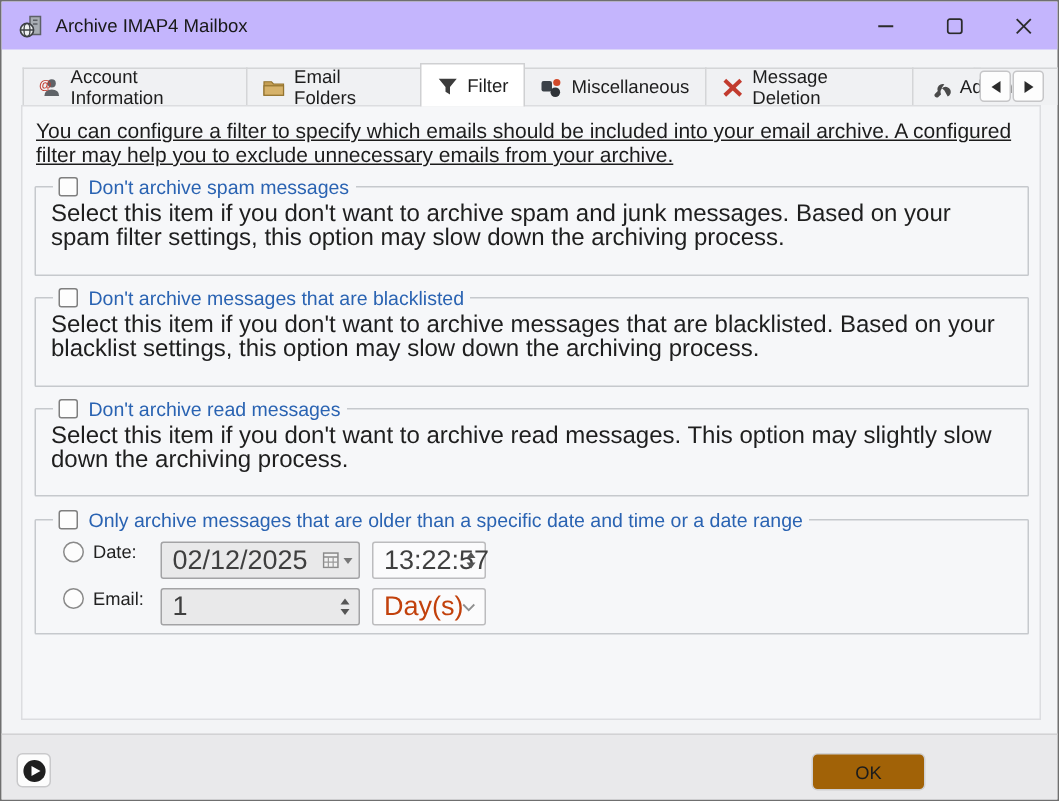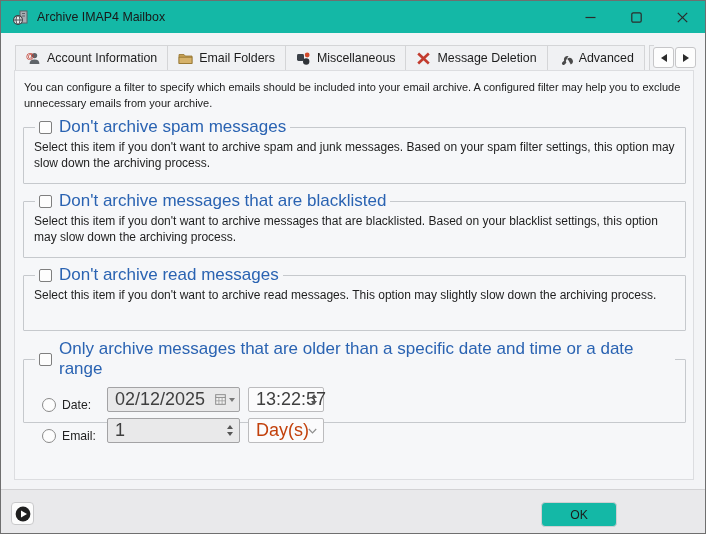--- a/index.html
+++ b/index.html
@@ -6,21 +6,21 @@
   body { font-family: "Liberation Sans", sans-serif; background: #ffffff; }
 
   .window {
     position: relative; width: 706px; height: 534px;
     background: #f3f4f6; border: 1px solid #6f6f6f; overflow: hidden;
   }
 
   
   .titlebar {
     position: absolute; left: 0; top: 0; width: 704px; height: 32px;
-    background: #14b8a6; display: flex; align-items: center;
+    background: #c4b5fd; display: flex; align-items: center;
   }
   .app-icon { margin-left: 11px; width: 17px; height: 17px; flex: 0 0 auto; }
   .title-text { margin-left: 8px; font-size: 12.4px; color: #191919; }
   .caption-buttons { position: absolute; right: 0; top: 0; height: 32px; display: flex; }
   .cap-btn { width: 46px; height: 32px; display: flex; align-items: center; justify-content: center; background: transparent; border: none; cursor: pointer; }
 
   
   .tabstrip { position: absolute; left: 14px; top: 44px; height: 25px; display: flex; z-index: 2; }
   .tab {
     display: flex; align-items: center; gap: 6px; padding: 0 10px;
@@ -44,43 +44,43 @@
   .tri-left { width: 0; height: 0; border-style: solid; border-width: 4.5px 6px 4.5px 0; border-color: transparent #2b2b2b transparent transparent; }
   .tri-right { width: 0; height: 0; border-style: solid; border-width: 4.5px 0 4.5px 6px; border-color: transparent transparent transparent #2b2b2b; }
 
   
   .panel {
     position: absolute; left: 13px; top: 69px; width: 680px; height: 410px;
     background: #f6f7f9; border: 1px solid #dcdde0;
   }
   .intro {
     position: absolute; left: 9px; top: 8px; width: 658px;
-    font-size: 11px; line-height: 16px; color: #1c1c1c;
+    font-size: 14px; line-height: 16px; color: #1c1c1c; text-decoration: underline;
   }
 
   
   fieldset.grp {
     position: absolute; left: 8px; width: 663px;
     border: 1px solid #c6c9cd; border-radius: 1px; padding: 0 10px;
   }
   fieldset.grp legend { display: flex; align-items: center; gap: 7px; padding: 0 4px; margin-left: 1px; }
   .cb {
     width: 13px; height: 13px; background: #fdfdfd; border: 1px solid #7f7f7f; border-radius: 2px;
     flex: 0 0 auto; cursor: pointer;
   }
-  .cb-label { font-size: 17px; color: #2a63b2; cursor: pointer; }
-  .grp-desc { margin-top: 3px; font-size: 12px; line-height: 15.5px; color: #1e1e1e; }
+  .cb-label { font-size: 13px; color: #2a63b2; cursor: pointer; }
+  .grp-desc { margin-top: 3px; font-size: 16px; line-height: 15.5px; color: #1e1e1e; }
 
   #grp-spam   { top: 46px;  height: 67px; }
   #grp-black  { top: 120px; height: 67px; }
   #grp-read   { top: 194px; height: 66px; }
   #grp-date   { top: 268px; height: 84px; }
 
   
-  .ctl-row { display: flex; align-items: flex-end; margin-left: 8px; height: 26px; }
+  .ctl-row { display: flex; align-items: flex-start; margin-left: 8px; height: 26px; }
   .ctl-row.row1 { margin-top: 7px; }
   .ctl-row.row2 { margin-top: 5px; }
   .radio {
     width: 14px; height: 14px; border: 1px solid #8a8a8a; border-radius: 50%;
     background: #fdfdfd; flex: 0 0 auto; cursor: pointer;
   }
   .radio-label { width: 45px; margin-left: 6px; font-size: 12.2px; color: #222; }
   .field {
     position: relative; height: 25px; border-radius: 2px;
     display: flex; align-items: center; font-size: 18px;
@@ -105,21 +105,21 @@
     position: absolute; left: 0; top: 488px; width: 704px; height: 45px;
     background: #e9e9eb; border-top: 1px solid #d2d2d4;
   }
   .play-btn {
     position: absolute; left: 10px; top: 12px; width: 23px; height: 23px;
     background: #fcfcfc; border: 1px solid #c9c9cb; border-radius: 4px;
     display: flex; align-items: center; justify-content: center; cursor: pointer;
   }
   .btn {
     position: absolute; top: 12px; width: 76px; height: 25px;
-    background: #14b8a6; border: 1px solid #d0d0d2; border-radius: 4px;
+    background: #a16207; border: 1px solid #d0d0d2; border-radius: 4px;
     font-size: 12.2px; color: #1c1c1c; font-family: "Liberation Sans", sans-serif; cursor: pointer;
   }
   #btn-ok { left: 540px; }
   #btn-cancel { left: 622px; }
 </style>
 </head>
 <body>
 
 <div class="window">
 
@@ -161,20 +161,26 @@
         <text x="0" y="8" font-size="8.5" font-weight="bold" fill="#c23b2e" font-family="'Liberation Sans',sans-serif">@</text>
       </svg>
       <span>Account Information</span>
     </div>
     <div class="tab">
       <svg class="tab-icon" viewBox="0 0 15 15">
         <path d="M1 3.5 L6 3.5 L7.3 5 L14 5 L14 12.5 L1 12.5 Z" fill="#c59f54" stroke="#94742f" stroke-width="0.8"></path>
         <rect x="1" y="6.2" width="13" height="6.3" fill="#d6b26a" stroke="#94742f" stroke-width="0.8"></rect>
       </svg>
       <span>Email Folders</span>
+    </div>
+    <div class="tab active">
+      <svg class="tab-icon" viewBox="0 0 15 15">
+        <path d="M1.5 2.5 L13.5 2.5 L9 8 L9 13 L6 11.2 L6 8 Z" fill="#3c3c3c"></path>
+      </svg>
+      <span>Filter</span>
     </div>
     <div class="tab">
       <svg class="tab-icon" viewBox="0 0 15 15">
         <rect x="1" y="3" width="7" height="7" rx="1.4" fill="#3b4148"></rect>
         <circle cx="10.2" cy="10.5" r="3.2" fill="#2f3338"></circle>
         <circle cx="11.2" cy="4" r="2.4" fill="#d2492a"></circle>
       </svg>
       <span>Miscellaneous</span>
     </div>
     <div class="tab">

